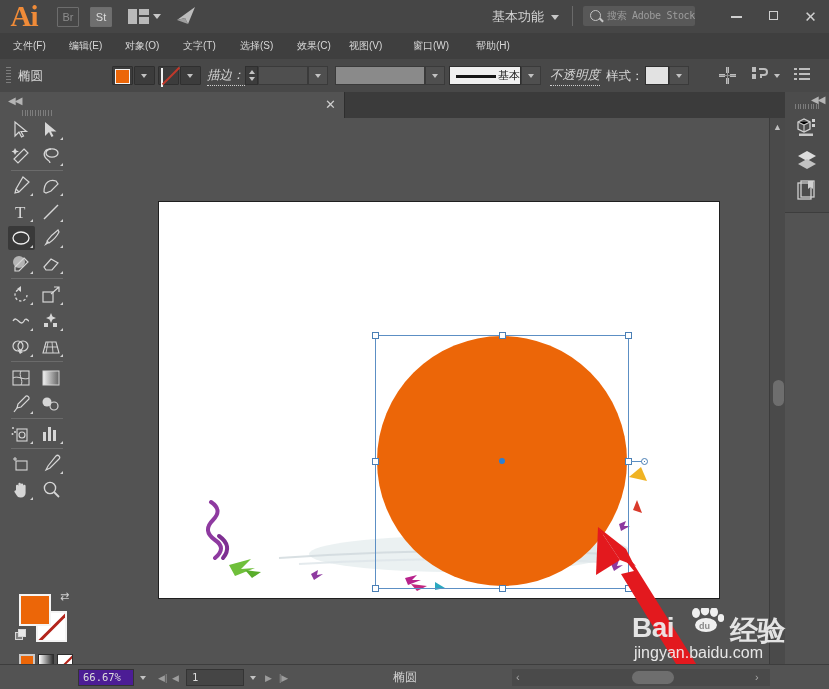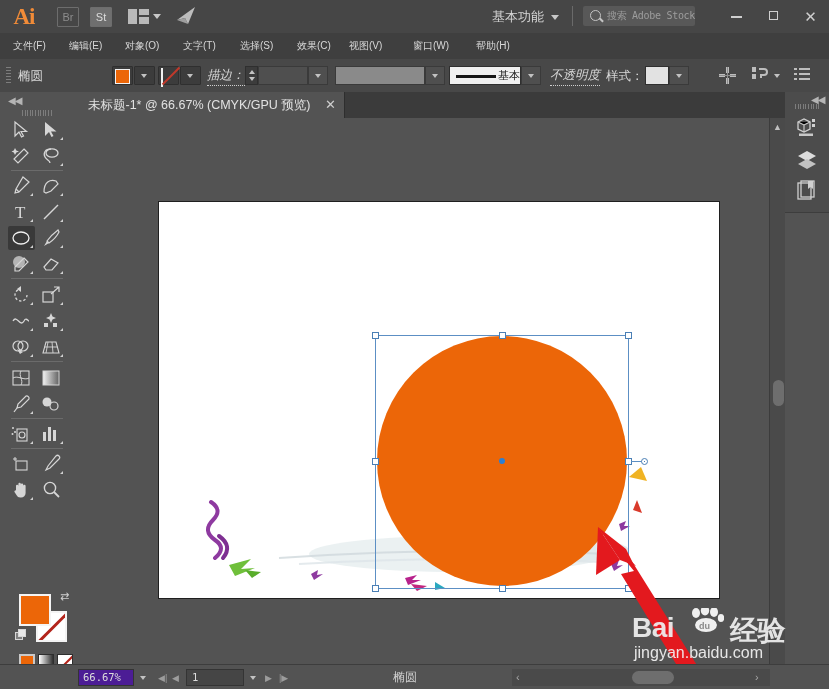--- a/index.html
+++ b/index.html
@@ -3,21 +3,21 @@
 <meta charset="utf-8">
 <style>
   html,body{margin:0;padding:0;background:#535353;}
   body{width:829px;height:689px;overflow:hidden;font-family:"Liberation Sans","DejaVu Sans",sans-serif;
        -webkit-font-smoothing:antialiased;}
   #app{position:relative;width:829px;height:689px;background:#535353;}
 
   
   .titlebar{position:absolute;left:0;top:0;width:829px;height:33px;background:#464646;}
   .ai-logo{position:absolute;left:8px;top:3px;width:32px;height:27px;color:#f08b38;
-           font-family:"Liberation Serif","DejaVu Serif",serif;font-size:23px;font-weight:bold;
+           font-family:"Liberation Serif","DejaVu Serif",serif;font-size:29px;font-weight:bold;
            letter-spacing:-1px;line-height:27px;text-align:center;}
   .tb-icon{position:absolute;top:7px;height:19px;color:#9a9a9a;font-size:11px;line-height:19px;text-align:center;}
   .tb-br{left:57px;width:22px;border:1px solid #6d6d6d;box-sizing:border-box;height:20px;line-height:18px;
          font-family:"Liberation Sans",sans-serif;color:#8c8c8c;border-radius:1px;font-size:11px;}
   .tb-st{left:90px;width:22px;height:20px;line-height:18px;border:1px solid #6d6d6d;box-sizing:border-box;
          background:#6f6f6f;color:#dcdcdc;border-radius:1px;font-size:11px;}
   .tb-arrange{position:absolute;left:128px;top:9px;width:21px;height:15px;}
   .tb-arrange i{position:absolute;background:#b9b9b9;display:block;}
   .tb-arrange i.a1{left:0;top:0;width:9px;height:15px;}
   .tb-arrange i.a2{left:11px;top:0;width:10px;height:6px;}
@@ -293,21 +293,20 @@
         <rect x="5" y="1" width="11" height="2" fill="#bdbdbd"></rect>
       <rect x="0" y="6" width="3" height="2" fill="#bdbdbd"></rect>
         <rect x="5" y="6" width="11" height="2" fill="#bdbdbd"></rect>
       <rect x="0" y="11" width="3" height="2" fill="#bdbdbd"></rect>
         <rect x="5" y="11" width="11" height="2" fill="#bdbdbd"></rect>
     </svg>
   </div>
 
   <div class="tabbar">
     <div class="doc-tab" style="width:270px;">
-      <span class="doc-tab-txt">未标题-1* @ 66.67% (CMYK/GPU 预览)</span>
       <span class="doc-tab-x" style="left:250px;">✕</span>
     </div>
   </div>
 
   <div class="leftdock">
     <div class="ld-collapse">◀◀</div>
     <div class="toolpanel">
       <div class="tp-grip"></div>
 
       <div class="tool" style="left:0px;top:10px;">

